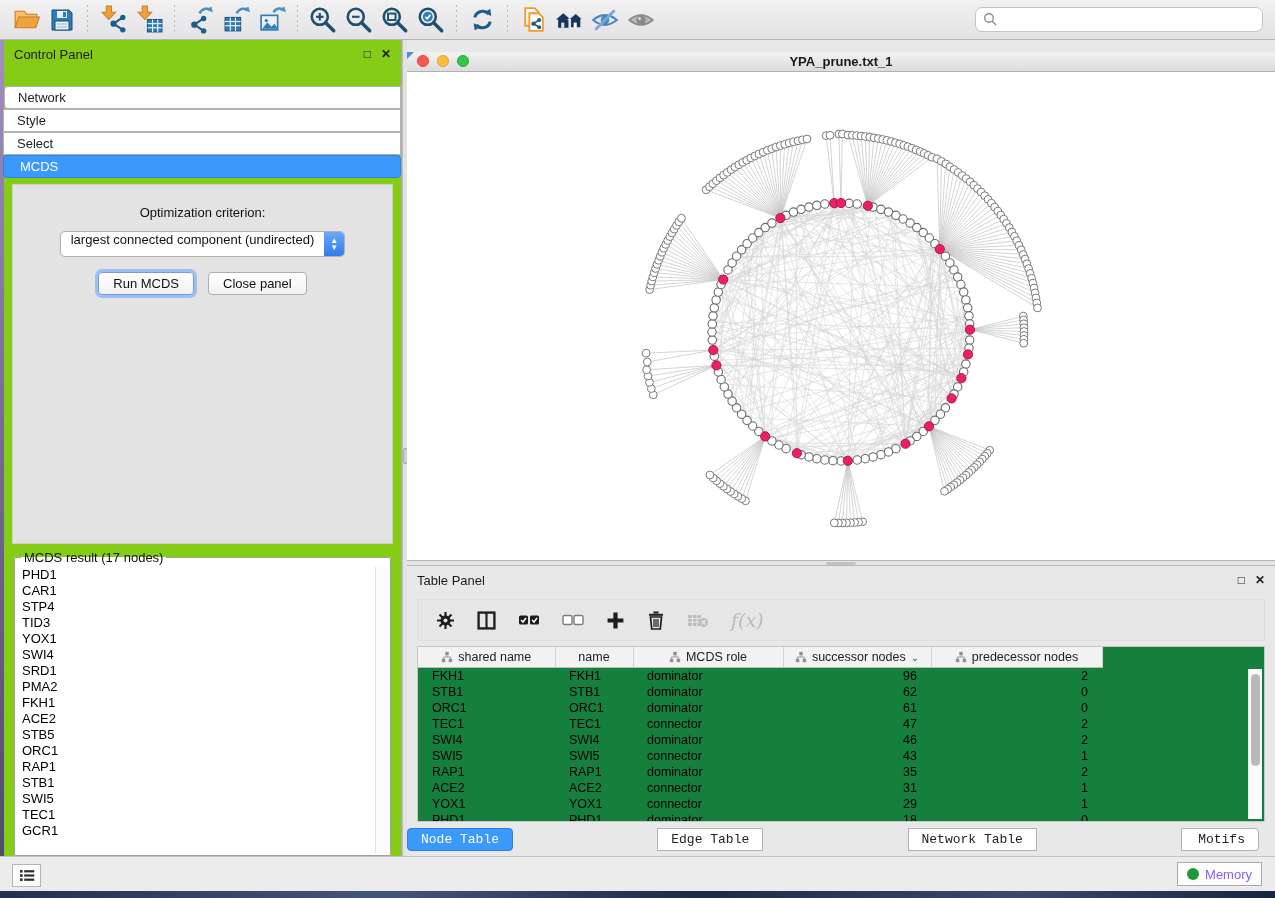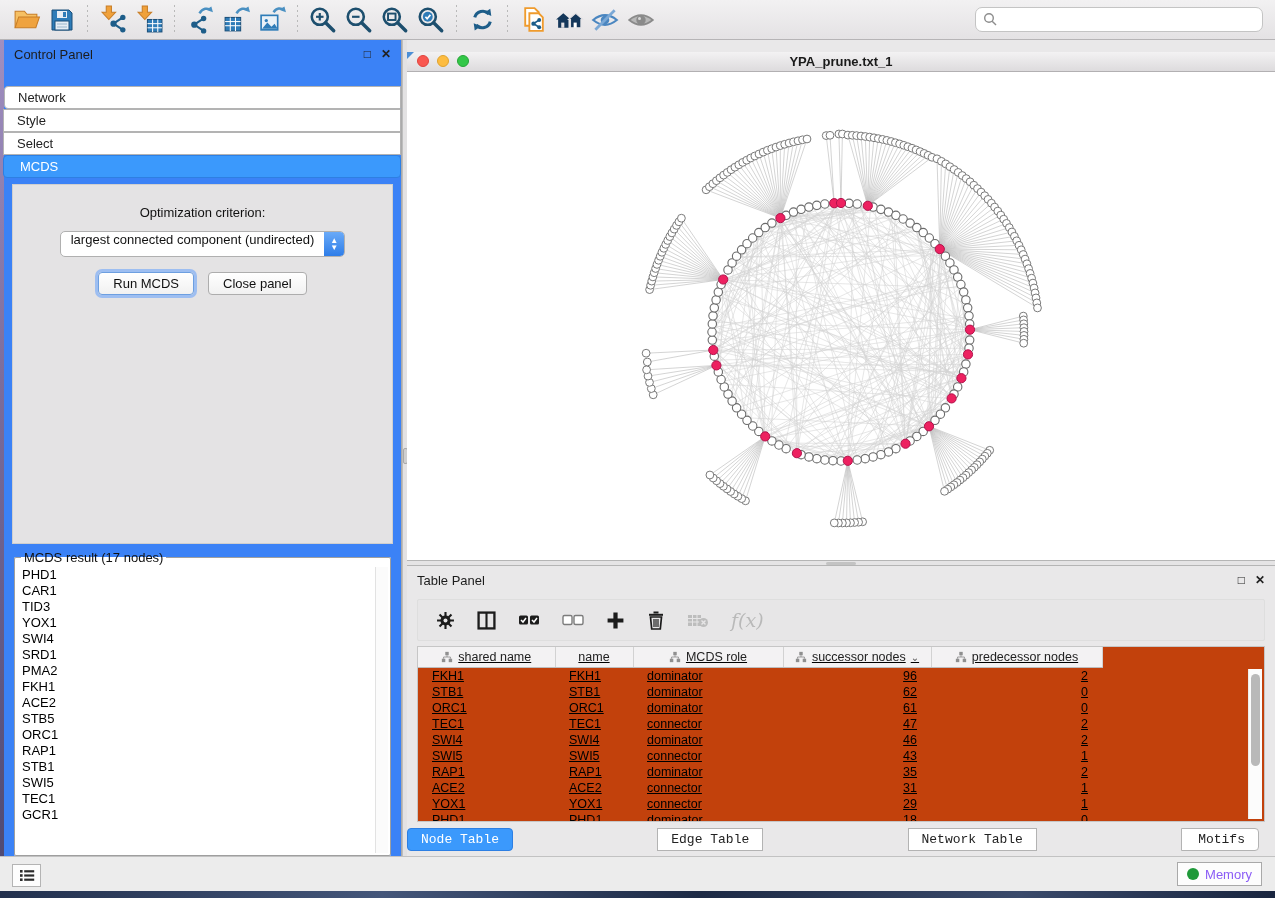--- a/index.html
+++ b/index.html
@@ -15,21 +15,21 @@
     background:repeating-linear-gradient(#b9b9b9 0 2px,transparent 2px 5px);}
   .search-wrap{position:absolute;right:12px;top:7px;width:288px;height:25px;background:#fff;
     border:1px solid #c4c4c4;border-radius:7px;display:flex;align-items:center;padding-left:7px;box-sizing:border-box;}
   
   .left-edge{position:absolute;left:0;top:40px;width:4px;height:851px;
     background:linear-gradient(#a08fc0,#7c6d9c 40%,#4d4870);}
   .bottom-strip{position:absolute;left:0;top:891px;width:1275px;height:7px;
     background:linear-gradient(90deg,#22304d,#44567a 30%,#1d2a45 55%,#3a4a6b 80%,#19253f);}
   
   .control-panel{position:absolute;left:4px;top:40px;width:398px;height:816px;
-    background:#3b82f6;border-right:1px solid #aaa;box-sizing:border-box;display:flex;flex-direction:column;}
+    background:#84cc16;border-right:1px solid #aaa;box-sizing:border-box;display:flex;flex-direction:column;}
   .panel-titlebar{height:24px;display:flex;align-items:center;padding:2px 10px 0 10px;font-size:13px;color:#1c1c1c;}
   .panel-titlebar .spacer{flex:1;}
   .mini-ic{font-size:12px;color:#222;margin-left:10px;cursor:default;line-height:1;}
   .mini-ic.close{font-weight:bold;}
   .tab-row{display:flex;justify-content:flex-end;margin-top:20px;flex-direction:column;}
   .tab{background:#fff;border:1px solid #b3b3b3;margin-left:-1px;padding:3px 13px;
     font-size:13px;color:#222;line-height:15px;}
   .tab:first-child{border-radius:4px 0 0 4px;margin-left:0;}
   .tab:last-child{border-radius:0 4px 4px 0;padding-left:16px;}
   .tab.active{background:#3b99fc;border-color:#2d7fe3;color:#fff;border-radius:4px;}
@@ -71,21 +71,21 @@
   .h-split{position:absolute;left:0;top:520px;width:868px;height:6px;background:#e5e4e5;
     border-top:1px solid #b5b5b5;border-bottom:1px solid #b5b5b5;box-sizing:border-box;}
   .h-handle{position:absolute;left:50%;top:1px;width:30px;height:3px;margin-left:-15px;background:#c3c3c3;border-radius:2px;}
   
   .table-panel{position:absolute;left:0;top:526px;width:868px;height:290px;background:#e9e8e9;
     display:flex;flex-direction:column;box-sizing:border-box;}
   .tp-toolbar{margin:7px 10px 5px 10px;height:40px;display:flex;align-items:center;gap:22px;padding-left:18px;
     background:#e7e6e7;border:1px solid #dedede;border-radius:2px;}
   .tp-ic{display:flex;align-items:center;justify-content:center;}
   .fx{font-family:"DejaVu Serif",serif;font-style:italic;font-size:19px;color:#b9b9b9;}
-  .table-wrap{margin:0 10px;flex:1;background:#c2410c;border:1px solid #c6c6c6;position:relative;overflow:hidden;text-decoration:underline;}
+  .table-wrap{margin:0 10px;flex:1;background:#15803d;border:1px solid #c6c6c6;position:relative;overflow:hidden;}
   table.node-table{border-collapse:collapse;table-layout:fixed;width:684px;}
   .node-table th{background:#f3f2f3;border-right:1px solid #d2d2d2;border-bottom:1px solid #bdbdbd;
     font-size:12.5px;font-weight:normal;color:#222;height:20px;padding:0;white-space:nowrap;overflow:hidden;}
   .node-table th .th-inner{display:flex;align-items:center;justify-content:center;gap:5px;padding:0 4px;}
   .node-table td{font-size:12.5px;color:#000;height:16px;padding:0 0 0 14px;white-space:nowrap;overflow:hidden;}
   .node-table td.num{text-align:right;padding:0 14px 0 0;}
   .sort-glyph{font-size:10px;color:#555;}
   .tbl-scroll{position:absolute;right:2px;top:22px;bottom:2px;width:13px;background:#fcfcfc;border-left:1px solid #ededed;}
   .tbl-thumb{position:absolute;left:2px;top:5px;width:9px;height:92px;background:#b9b9b9;border-radius:5px;}
   .tp-tabs{display:flex;justify-content:space-between;margin:6px 16px 5px 0;font-family:Liberation Mono, monospace;}
@@ -288,20 +288,21 @@
     <div class="btn-row">
       <button class="btn focused">Run MCDS</button>
       <button class="btn">Close panel</button>
     </div>
   </div>
   <fieldset class="mcds">
     <legend>MCDS result (17 nodes)</legend>
     <div class="mcds-list" id="mcds-list">
       <div class="li">PHD1</div>
         <div class="li">CAR1</div>
+        <div class="li">STP4</div>
         <div class="li">TID3</div>
         <div class="li">YOX1</div>
         <div class="li">SWI4</div>
         <div class="li">SRD1</div>
         <div class="li">PMA2</div>
         <div class="li">FKH1</div>
         <div class="li">ACE2</div>
         <div class="li">STB5</div>
         <div class="li">ORC1</div>
         <div class="li">RAP1</div>

